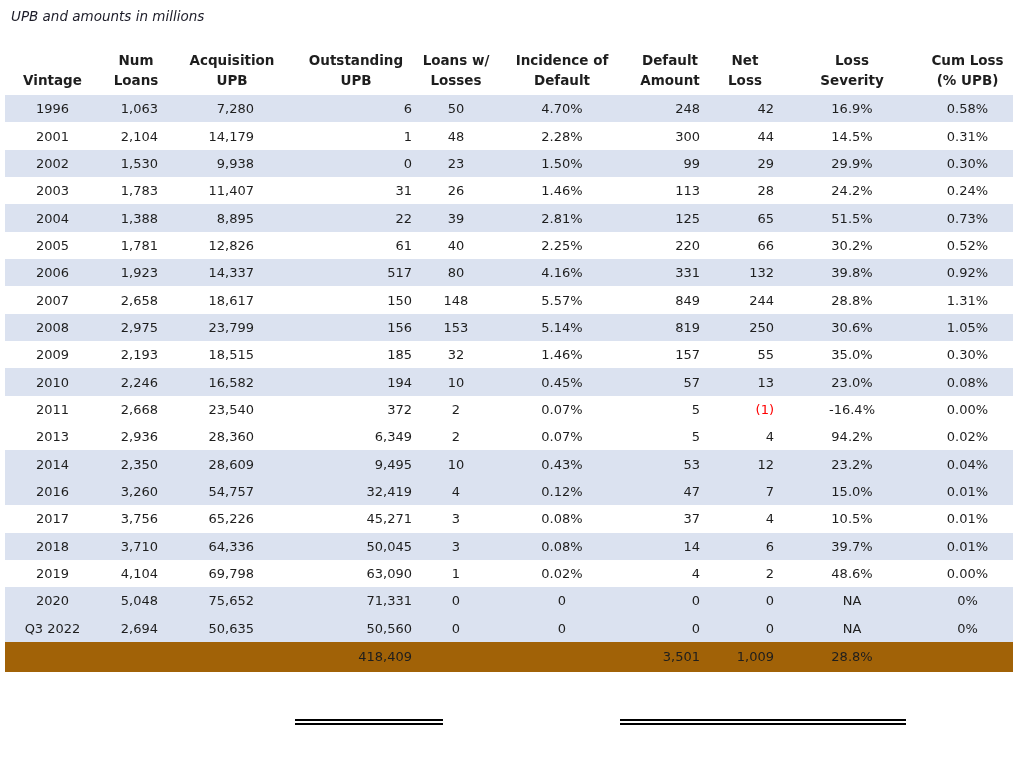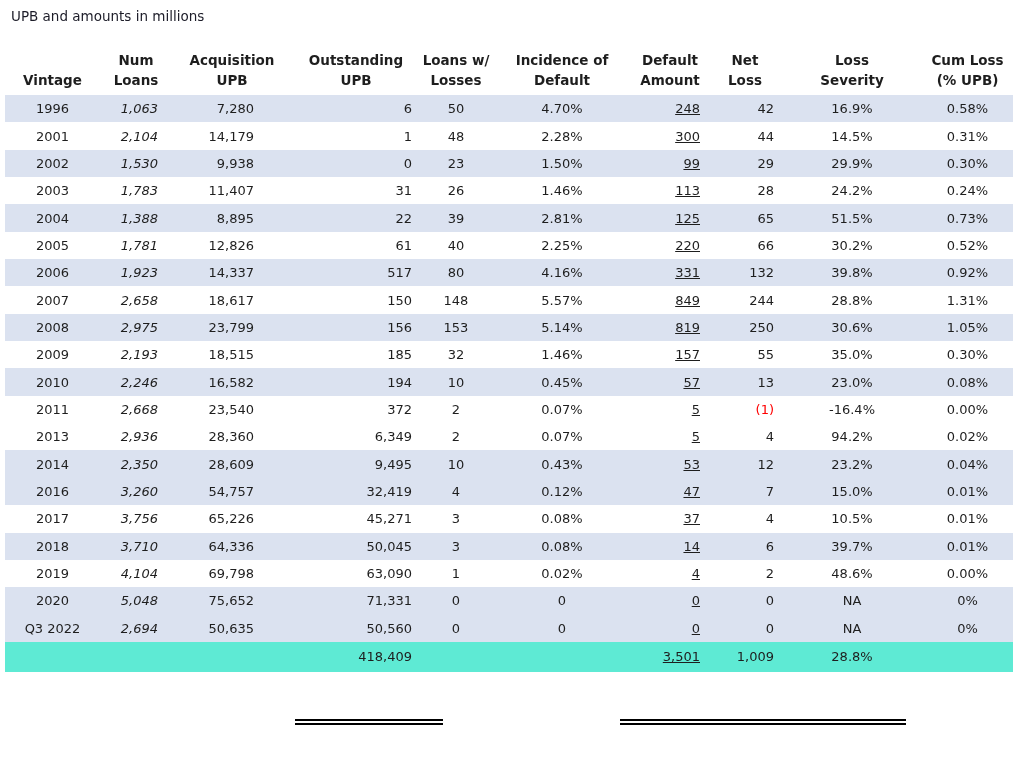--- a/index.html
+++ b/index.html
@@ -3,43 +3,43 @@
 <meta charset="utf-8">
 <style>
   html,body { margin:0; padding:0; background:#ffffff; }
   .page {
     position:relative; width:1024px; height:757px; background:#ffffff;
     font-family:"DejaVu Sans","Liberation Sans",sans-serif; color:#1e1e1e;
     overflow:hidden;
   }
   .caption {
     position:absolute; top:8px; left:11px;
-    font-size:13.5px; color:#1c1c28;
+    font-style:italic; font-size:13.5px; color:#1c1c28;
   }
   table.vtab {
     position:absolute; top:44px; left:5px; width:1008px;
     border-collapse:collapse; table-layout:fixed;
   }
   th {
     font-weight:bold; font-size:13.5px; vertical-align:bottom;
     padding:0 0 5px 0; line-height:1.5; text-align:center; height:46px;
     white-space:nowrap;
   }
   td {
     font-size:13px; height:27.35px; padding:0; vertical-align:middle;
     white-space:nowrap;
   }
   tr.band td { background:#dbe2f0; }
-  tr.totals td { background:#5eead4; height:30px; }
+  tr.totals td { background:#a16207; height:30px; }
   .a-c { text-align:center; }
   .a-r { text-align:right; }
-  td.c1 { padding-right:14px;font-style:italic; }
+  td.c1 { padding-right:14px; }
   td.c2 { padding-right:38px; }
   td.c3 { padding-right:8px; }
-  td.c6 { padding-right:8px;text-decoration:underline; }
+  td.c6 { padding-right:8px; }
   td.c7 { padding-right:8px; }
   td.neg { color:#ff0000; }
   .dline {
     position:absolute; height:2px;
     border-top:2px solid #000; border-bottom:2px solid #000;
   }
   #u1 { left:295px; top:719px; width:148px; }
   #u2 { left:620px; top:719px; width:286px; }
 </style>
 </head>

